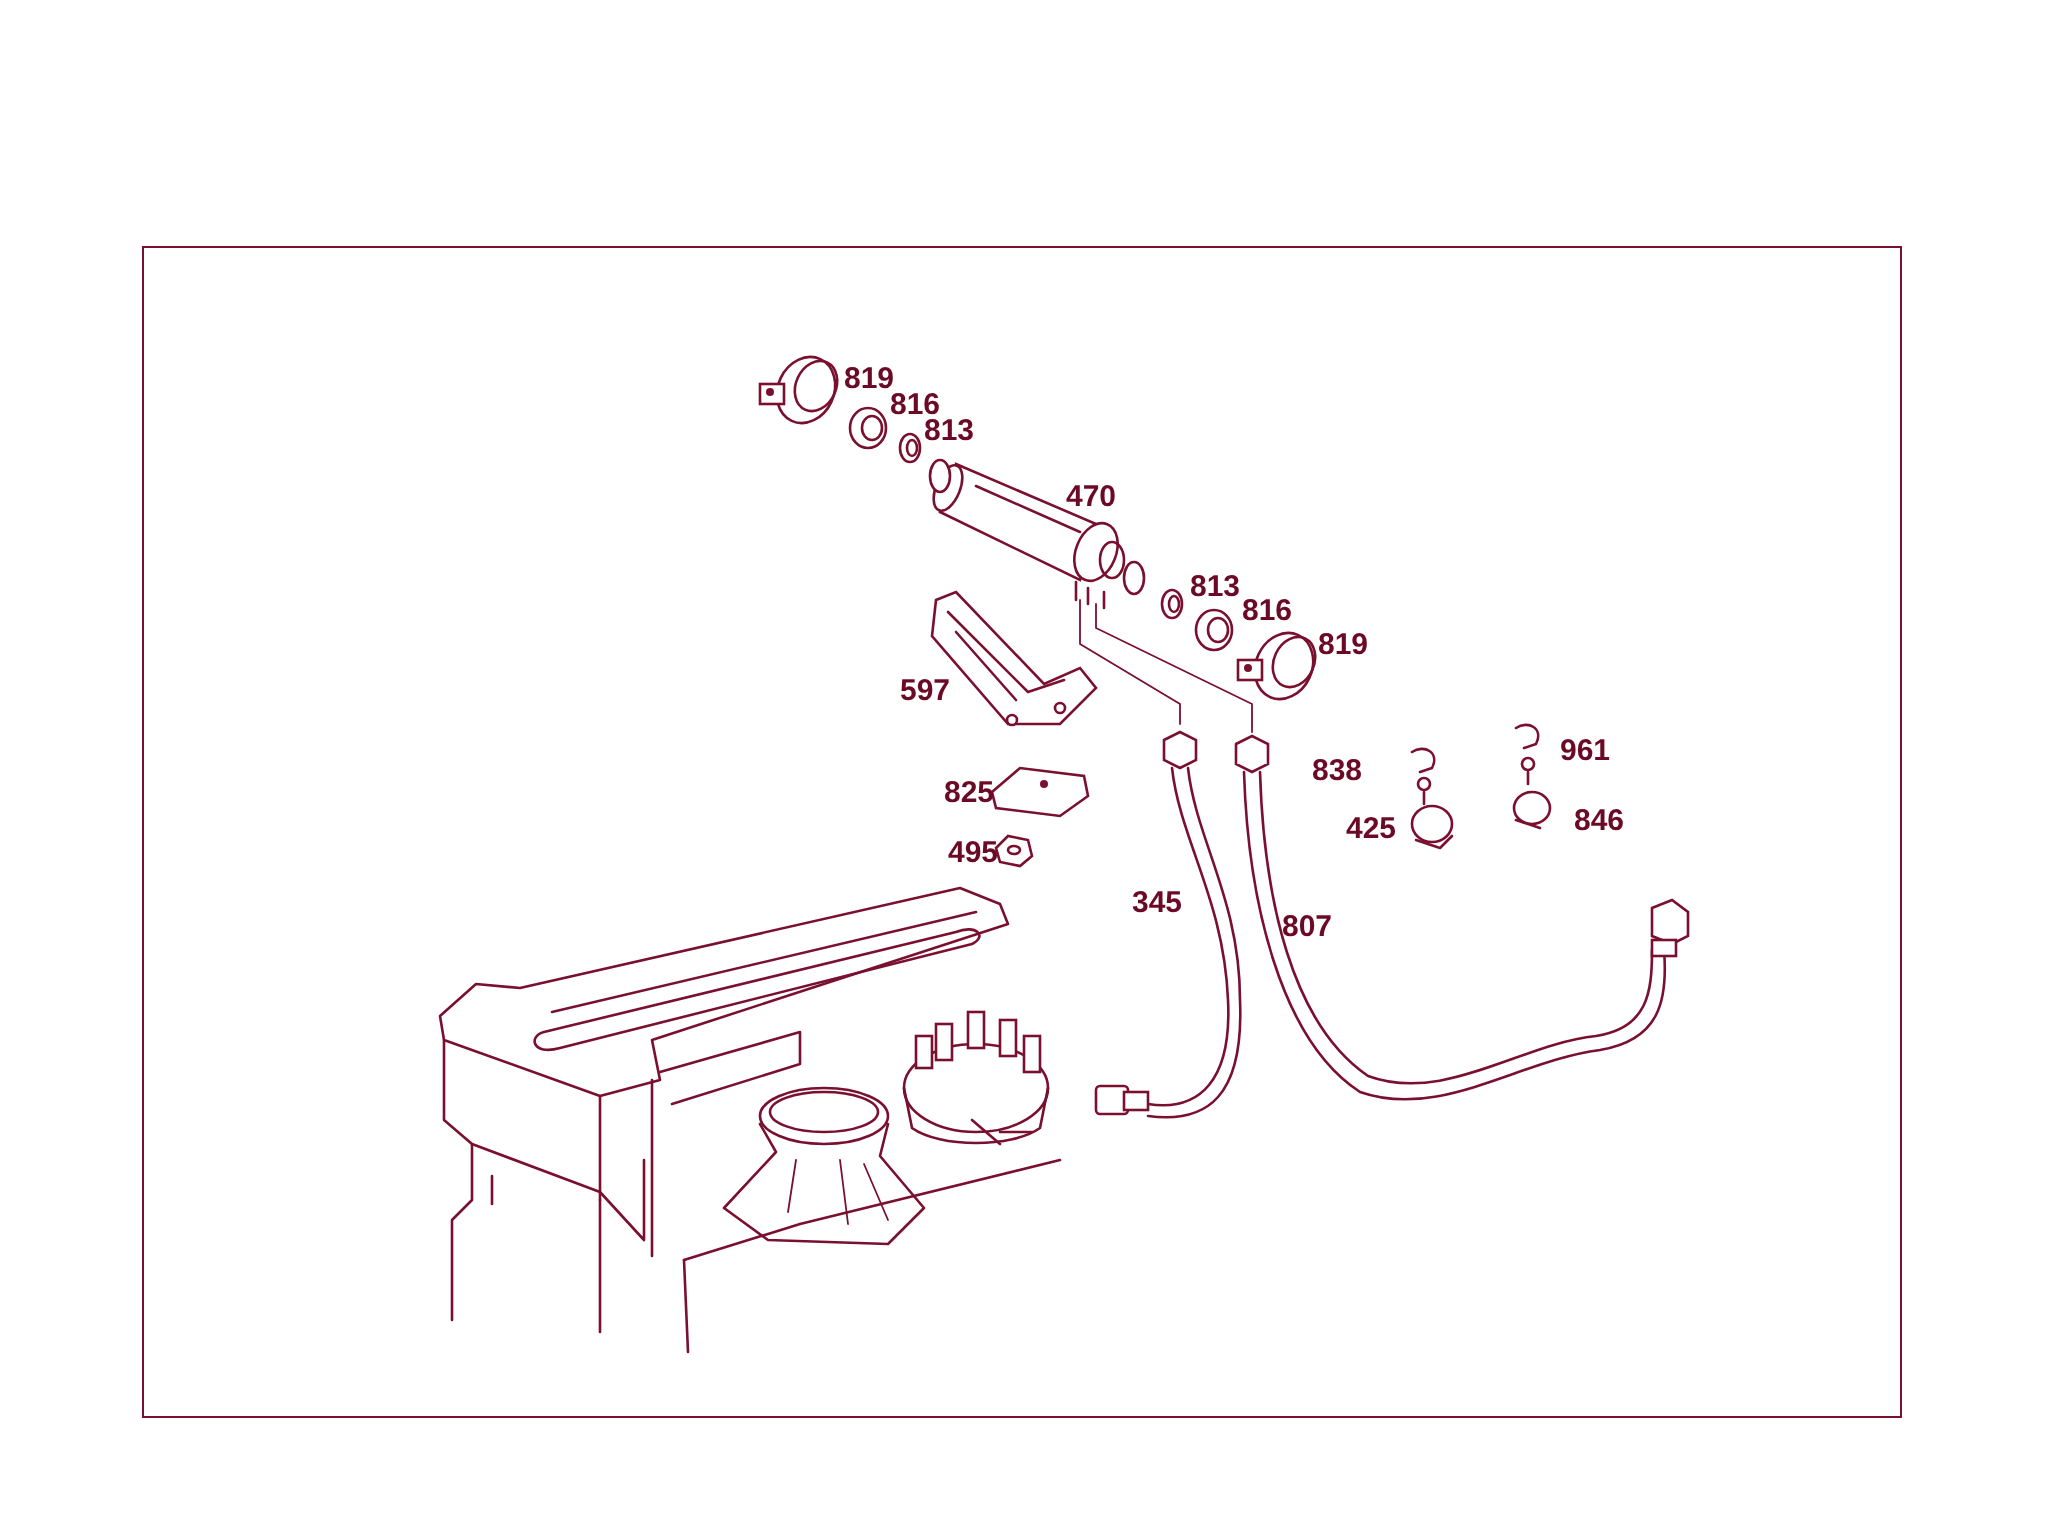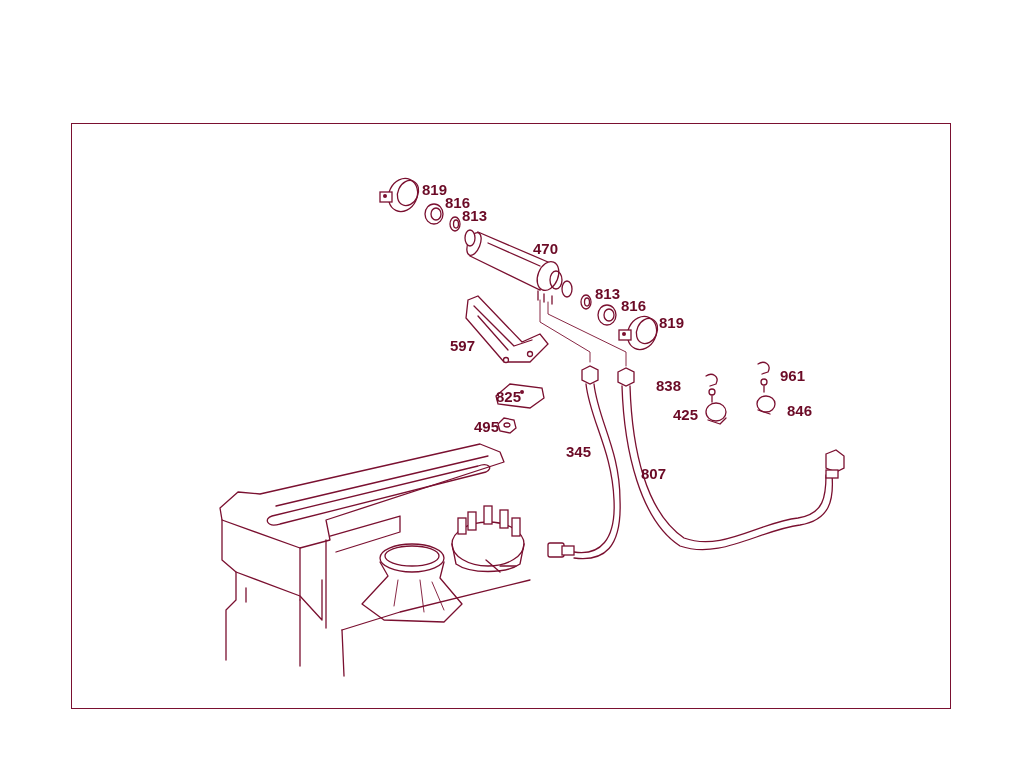--- a/index.html
+++ b/index.html
@@ -150,20 +150,20 @@
 </svg>
 
 <div class="lbl" style="left:422px;top:182px">819</div>
 <div class="lbl" style="left:445px;top:195px">816</div>
 <div class="lbl" style="left:462px;top:208px">813</div>
 <div class="lbl" style="left:533px;top:241px">470</div>
 <div class="lbl" style="left:595px;top:286px">813</div>
 <div class="lbl" style="left:621px;top:298px">816</div>
 <div class="lbl" style="left:659px;top:315px">819</div>
 <div class="lbl" style="left:450px;top:338px">597</div>
-<div class="lbl" style="left:496px;top:389px">825</div>
+<div class="lbl" style="left:472px;top:389px">825</div>
 <div class="lbl" style="left:474px;top:419px">495</div>
 <div class="lbl" style="left:566px;top:444px">345</div>
-<div class="lbl" style="left:641px;top:466px">807</div>
+<div class="lbl" style="left:641px;top:456px">807</div>
 <div class="lbl" style="left:656px;top:378px">838</div>
 <div class="lbl" style="left:673px;top:407px">425</div>
 <div class="lbl" style="left:780px;top:368px">961</div>
 <div class="lbl" style="left:787px;top:403px">846</div>
 
 </body></html>

